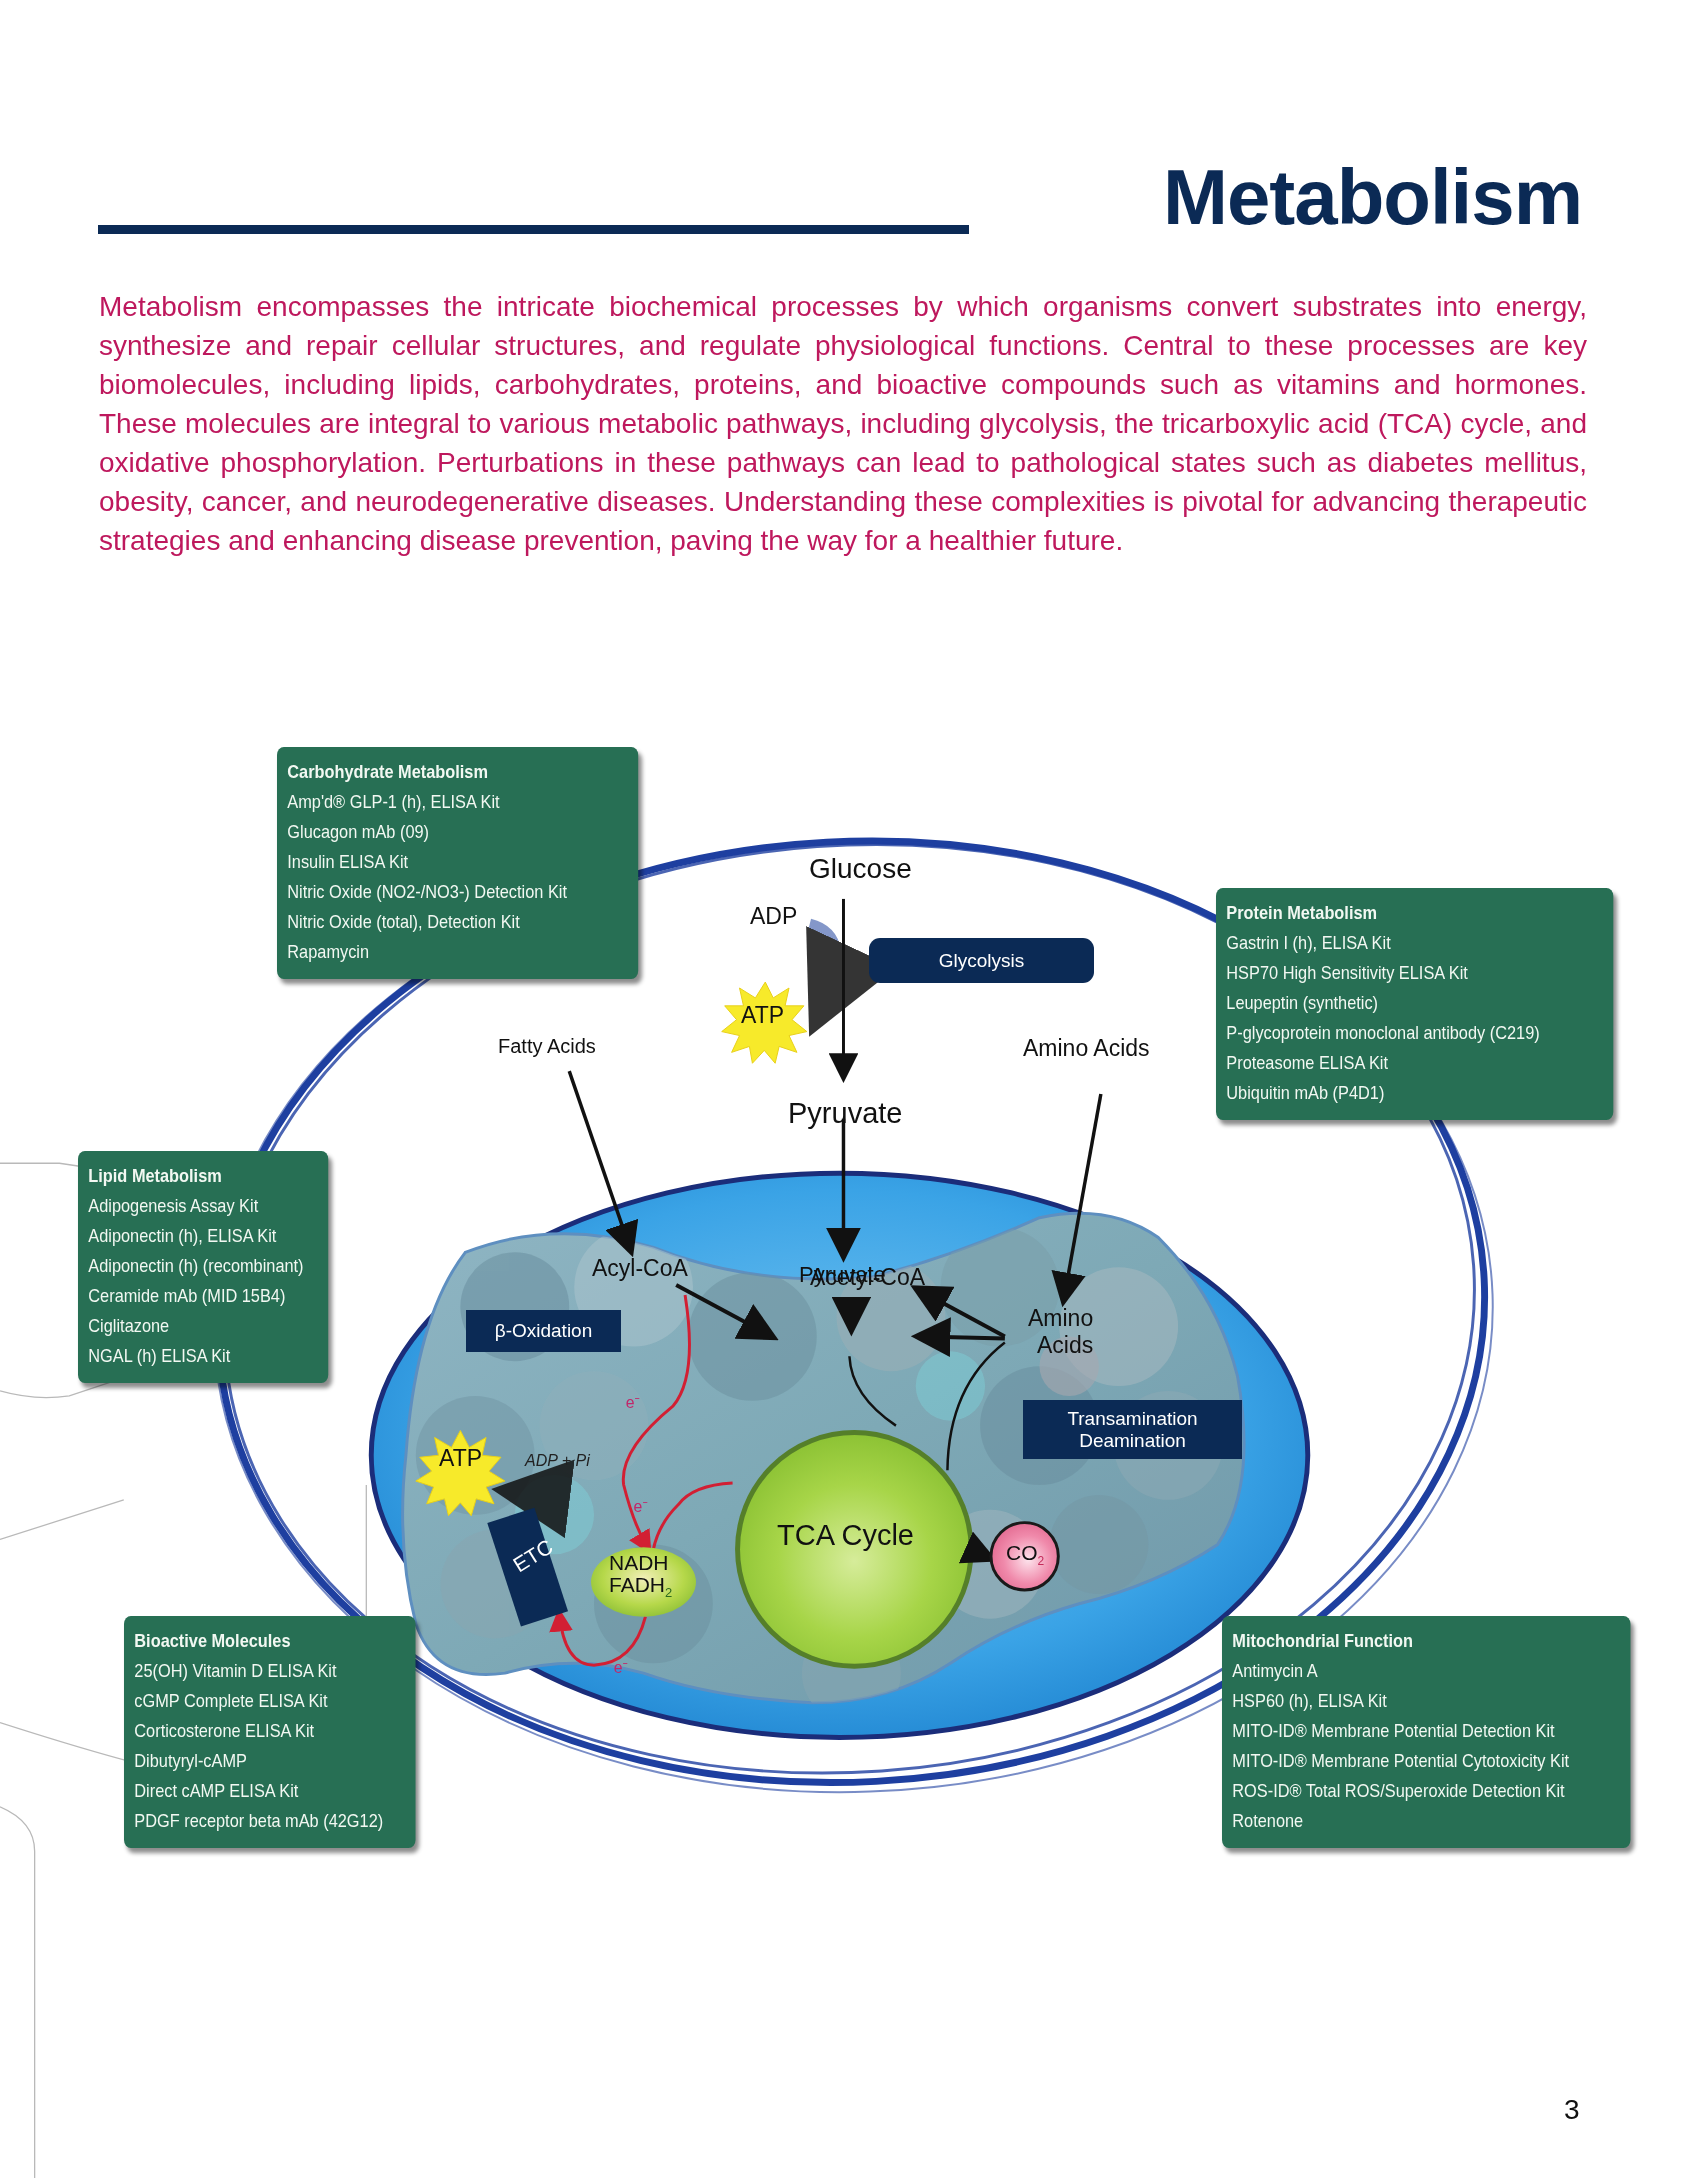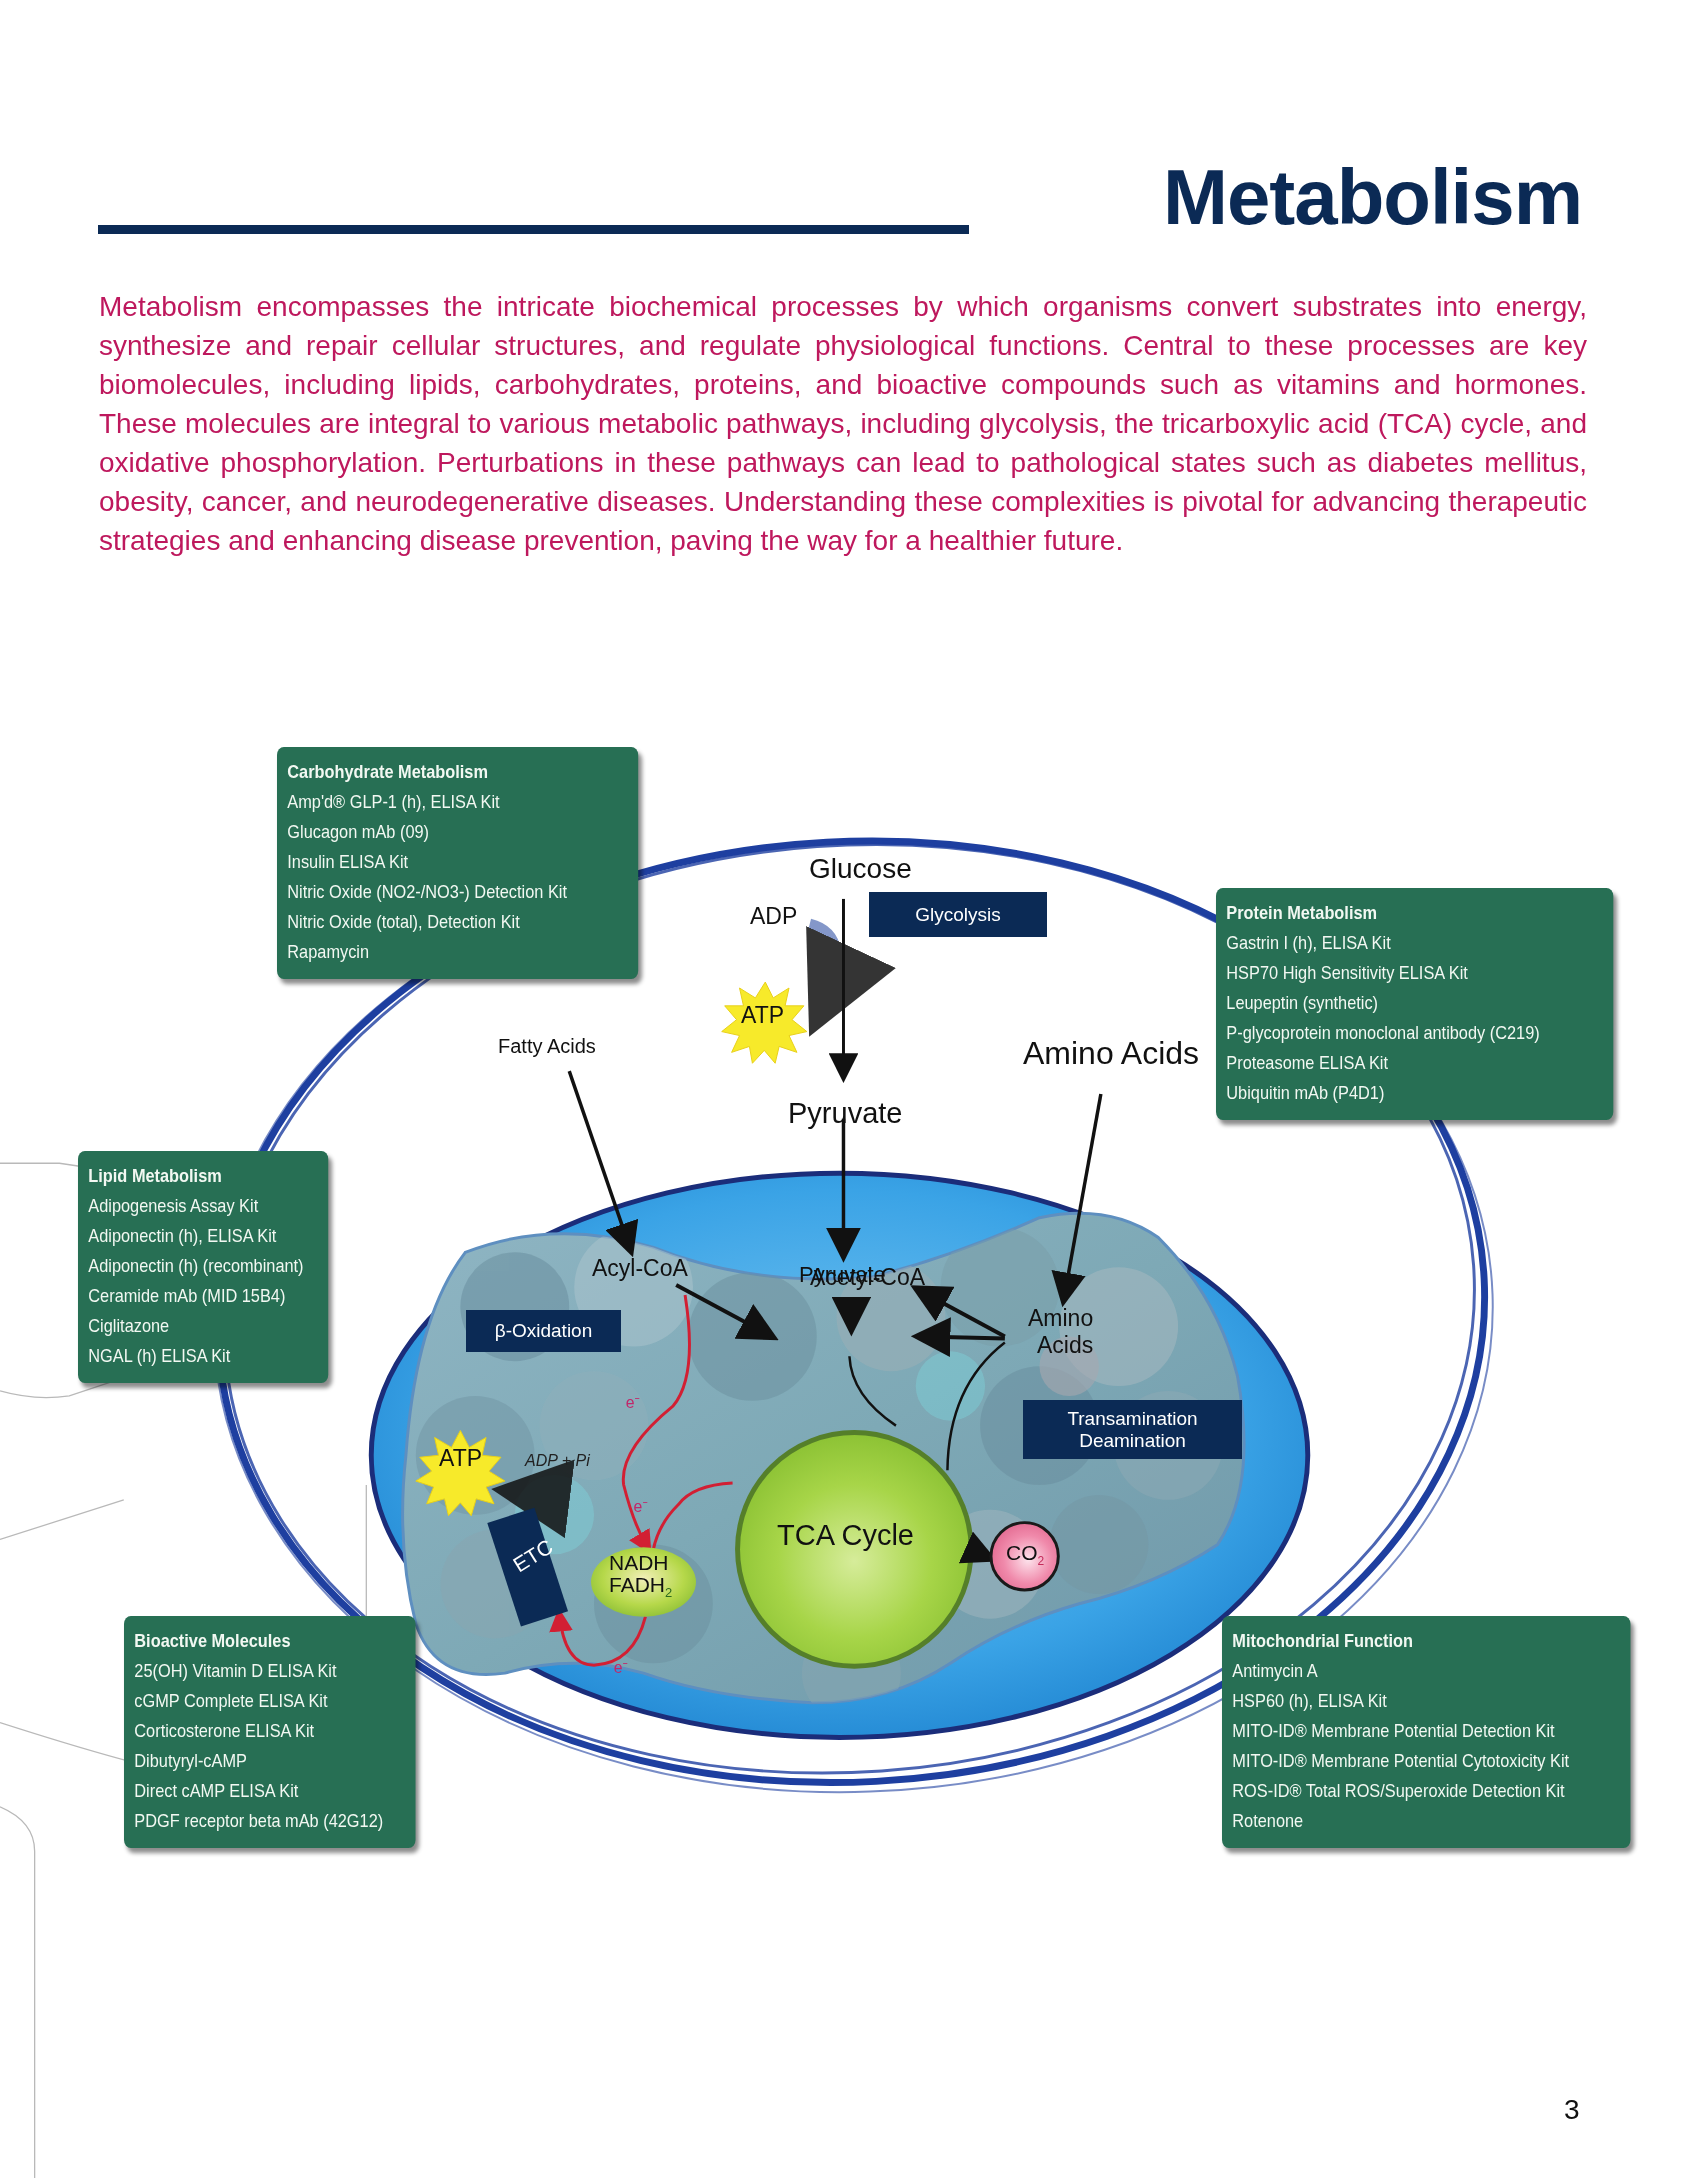--- a/index.html
+++ b/index.html
@@ -132,23 +132,23 @@
 
   <rect x="508" y="1528" width="50" height="110" fill="#0b2a55" transform="rotate(-18 533 1583)"></rect>
 
   <polygon points="773,992 781,1008 797,998 793,1016 812,1016 800,1030 815,1042 797,1046 805,1063 787,1057 783,1074 772,1061 760,1074 757,1057 739,1063 747,1046 729,1042 744,1030 732,1016 751,1016 747,998 763,1008" fill="#f7ea2a" stroke="#e8cf19" stroke-width="1"></polygon>
   <polygon points="465,1445 474,1462 491,1452 487,1470 506,1472 494,1486 510,1496 491,1502 499,1519 481,1514 476,1531 465,1518 453,1531 449,1514 431,1519 438,1502 420,1496 436,1486 424,1472 443,1470 439,1452 456,1462" fill="#f7ea2a" stroke="#e8cf19" stroke-width="1"></polygon>
 </svg>
 
 <div class="lbl" style="left:797px;top:853px;font-size:28px;margin-left:12px;">Glucose</div>
 <div class="lbl" style="left:750px;top:903px;font-size:23px;">ADP</div>
 <div class="lbl" style="left:741px;top:1002px;font-size:23px;">ATP</div>
-<div class="navy-tag" style="left:869px;top:892px;width:178px;height:45px;font-size:19px;">Glycolysis</div>
+<div class="navy-tag" style="left:869px;top:938px;width:225px;height:45px;font-size:19px;border-radius:11px;">Glycolysis</div>
 <div class="lbl" style="left:498px;top:1035px;font-size:20px;">Fatty Acids</div>
-<div class="lbl" style="left:1023px;top:1035px;font-size:32px;">Amino Acids</div>
+<div class="lbl" style="left:1023px;top:1035px;font-size:23px;">Amino Acids</div>
 <div class="lbl" style="left:788px;top:1097px;font-size:29px;">Pyruvate</div>
 
 <div class="lbl" style="left:592px;top:1255px;font-size:23px;">Acyl-CoA</div>
 <div class="lbl" style="left:799px;top:1262px;font-size:22px;">Pyruvate</div>
 <div class="lbl" style="left:782px;top:1264px;font-size:23px;margin-left:28px;">Acetyl-CoA</div>
 <div class="lbl" style="left:1028px;top:1305px;font-size:23px;">Amino</div>
 <div class="lbl" style="left:1037px;top:1332px;font-size:23px;">Acids</div>
 
 <div class="navy-tag" style="left:466px;top:1310px;width:155px;height:42px;font-size:19px;">β-Oxidation</div>
 <div class="navy-tag" style="left:1023px;top:1400px;width:219px;height:59px;font-size:19px;flex-direction:column;line-height:22px;align-items:center;">

